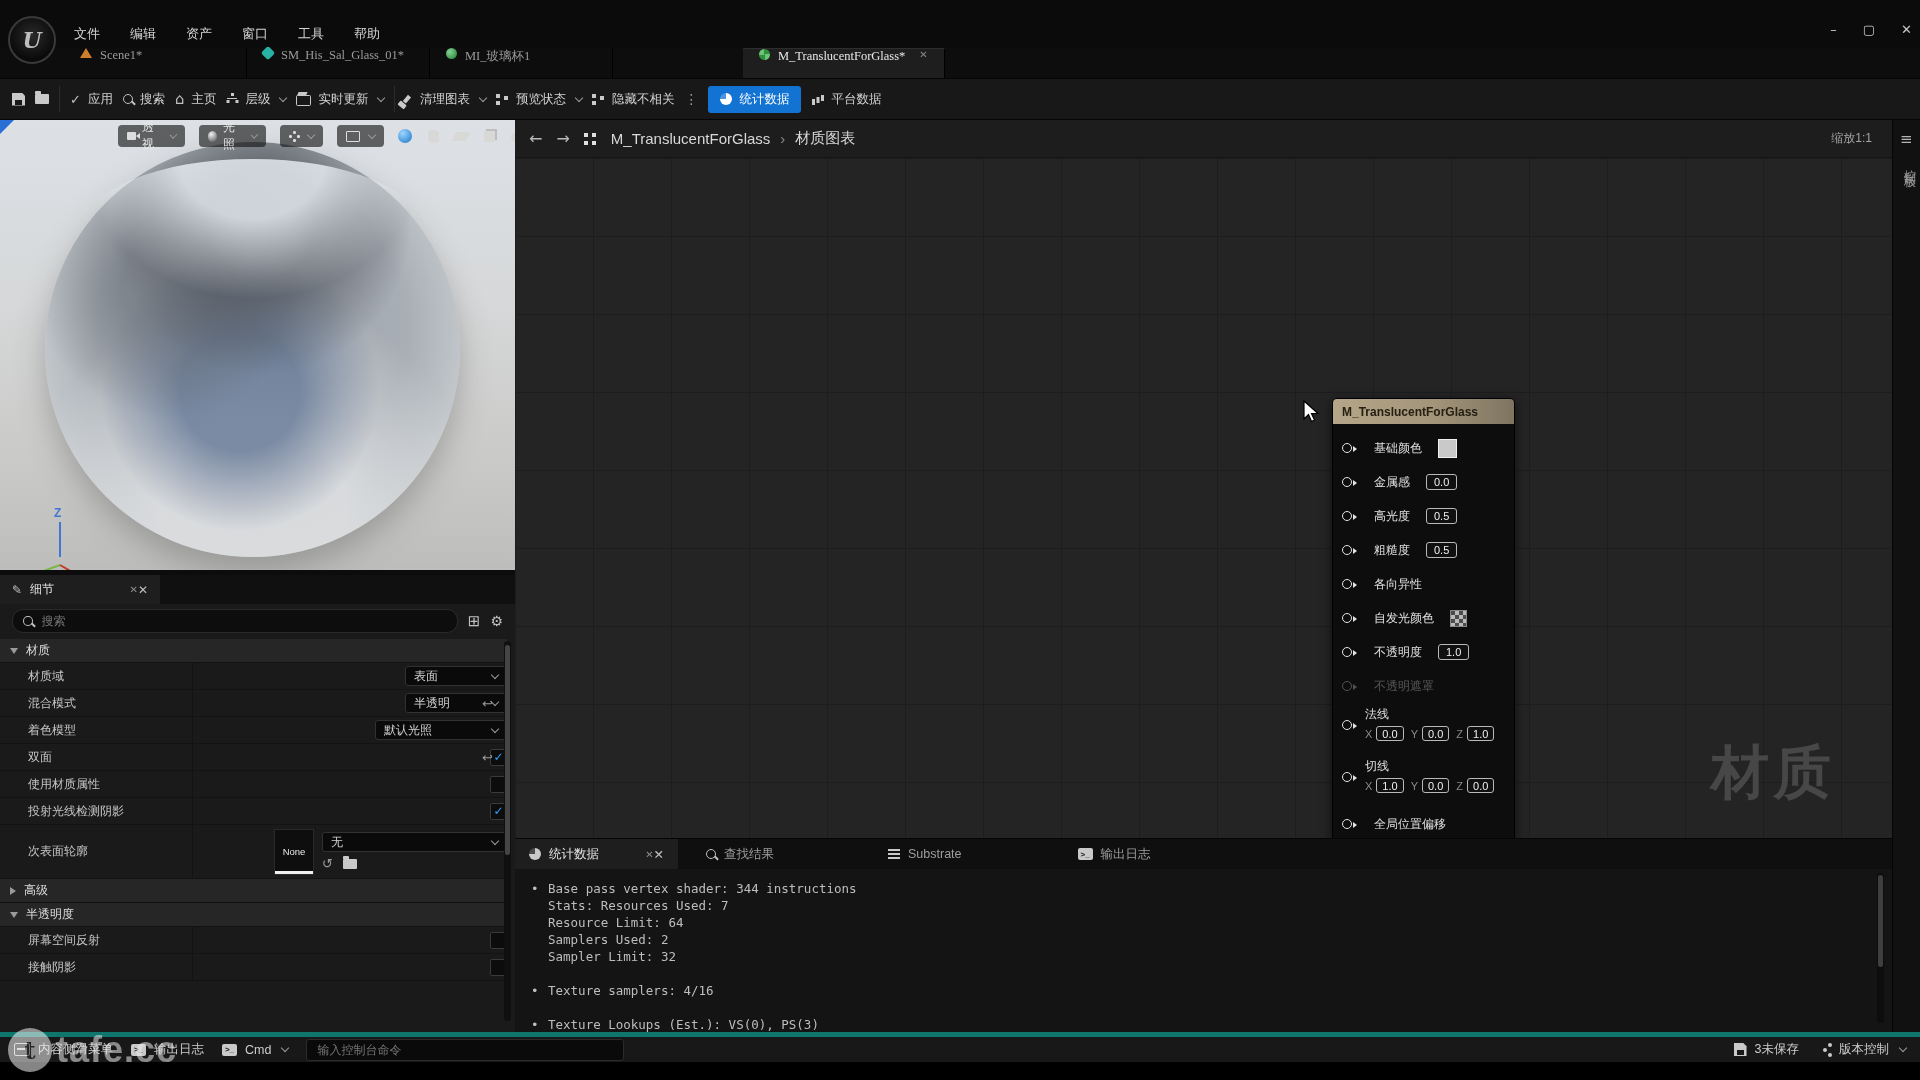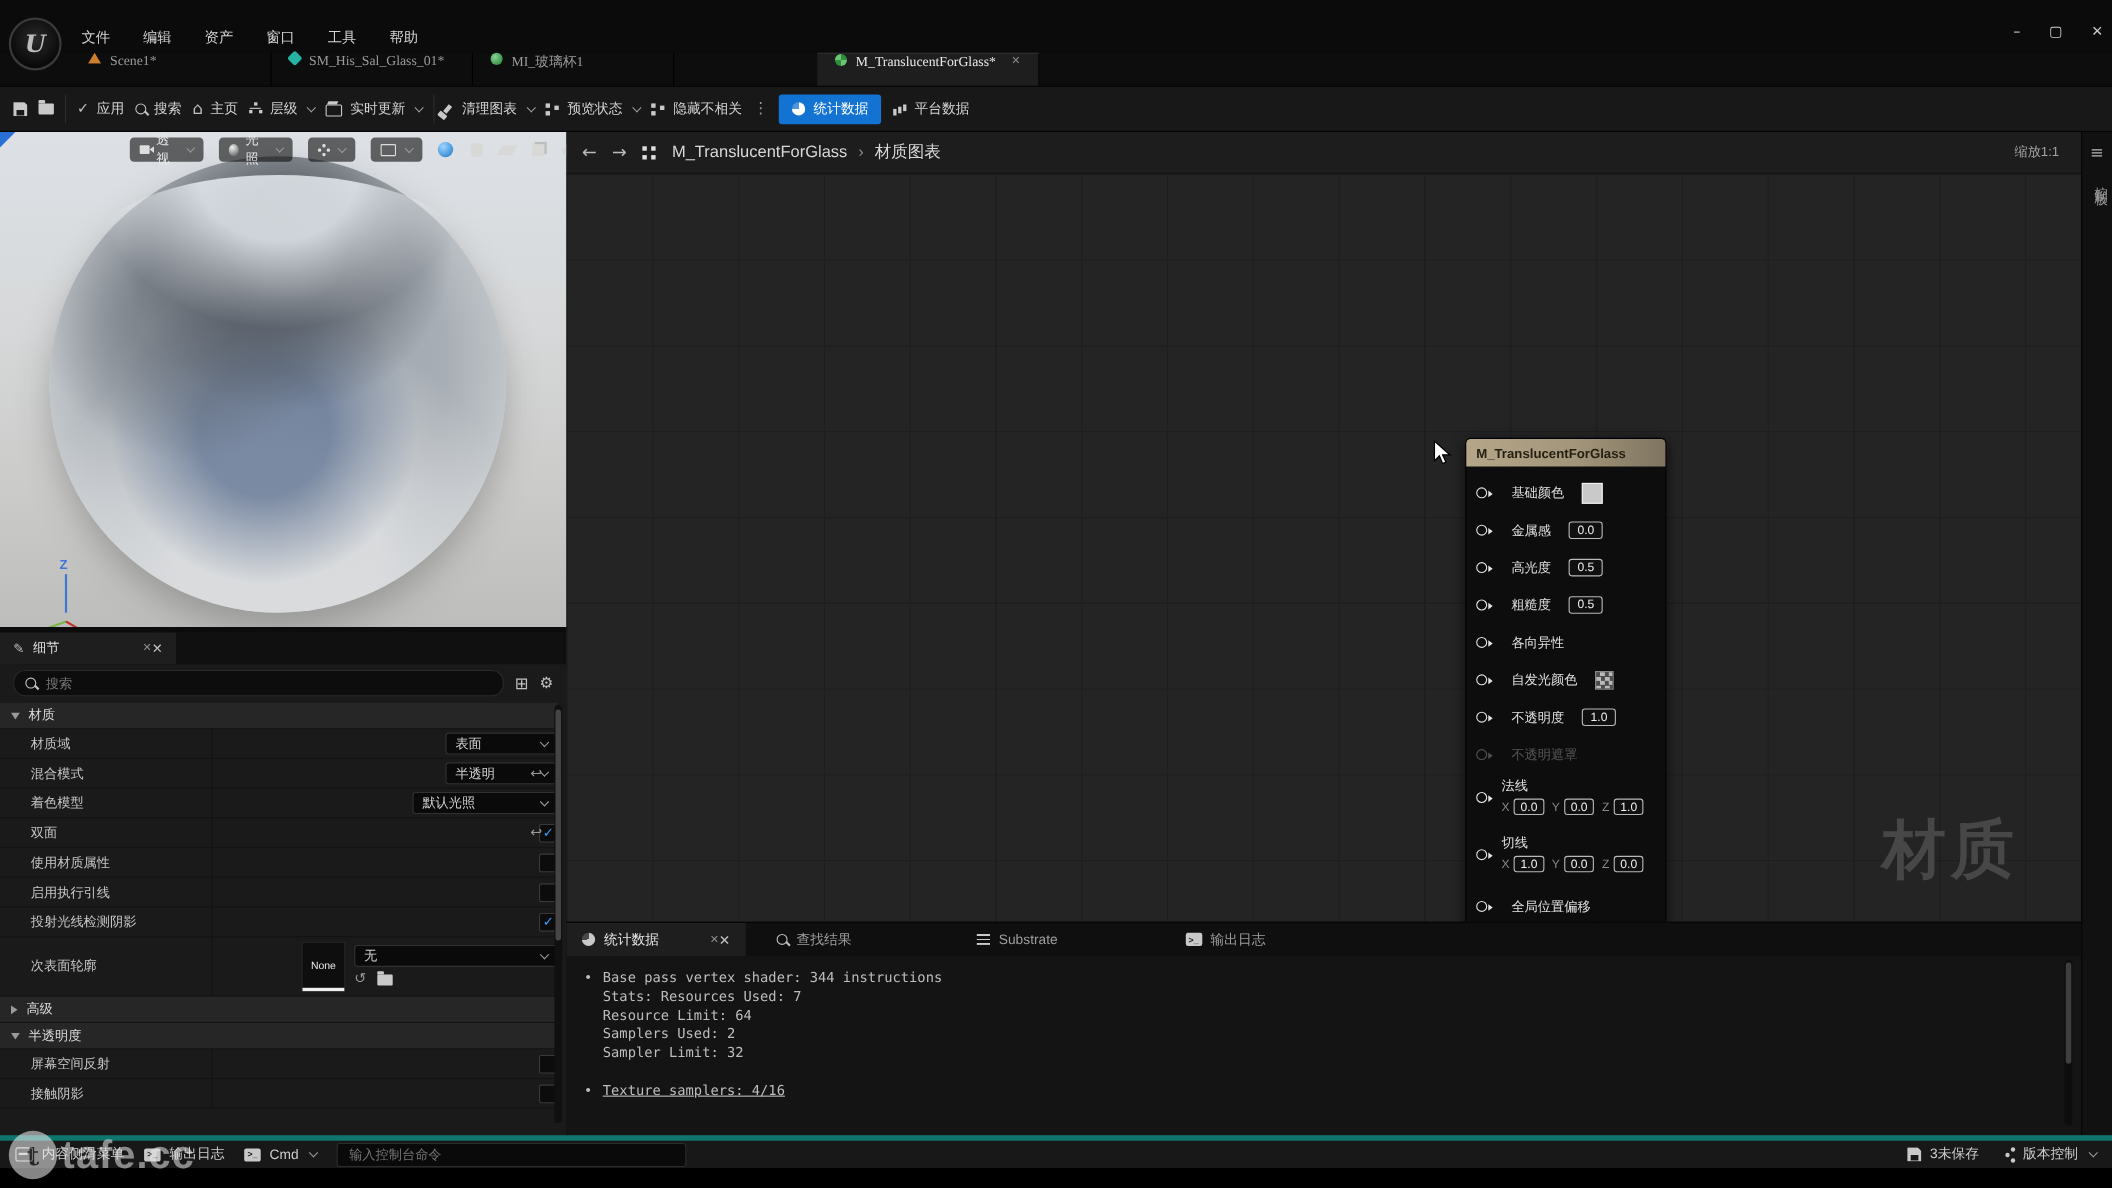--- a/index.html
+++ b/index.html
@@ -173,21 +173,21 @@
 
   
   .bottompanel{left:515px;top:838px;width:1377px;height:194px;background:#141414;border-top:1px solid #050505;}
   .btabs{left:0;top:0;width:1377px;height:30px;background:#0f0f0f;display:flex;align-items:stretch;}
   .btab{display:flex;align-items:center;gap:8px;padding:0 14px;color:#9e9e9e;font-size:12.5px;}
   .btab.active{background:#1e1e1e;color:#e5e5e5;width:135px;}
   .btab.m1{margin-left:14px;}.btab.m2{margin-left:86px;}.btab.m3{margin-left:88px;}
   .stats{left:0;top:30px;width:1340px;height:164px;padding:11px 0 0 0;font-family:"DejaVu Sans Mono",monospace;font-size:12.5px;color:#bdbdbd;overflow:hidden;}
   .sline{padding-left:33px;line-height:17px;position:relative;white-space:pre;}
   .sline.b::before{content:"•";position:absolute;left:16px;color:#bdbdbd;}
-  .sline.gap{margin-top:17px;text-decoration:underline;}
+  .sline.gap{margin-top:17px;}
   .bscroll{right:8px;top:34px;width:7px;height:150px;background:#0d0d0d;border-radius:4px;}
   .bscroll::after{content:"";position:absolute;left:1px;top:2px;width:5px;height:92px;background:#3f3f3f;border-radius:3px;}
 
   
   .statusbar{left:0;top:1032px;width:1920px;height:30px;background:#181818;border-top:5px solid #0f766e;display:flex;align-items:center;gap:18px;padding:12px 14px;box-sizing:border-box;}
   .sbitem{display:flex;align-items:center;gap:8px;color:#cdcdcd;font-size:12.5px;}
   .console{width:300px;height:20px;background:#0a0a0a;border:1px solid #2b2b2b;border-radius:3px;display:flex;align-items:center;padding:0 8px;}
   .console input{background:transparent;border:none;outline:none;color:#9a9a9a;font-size:12px;width:100%;font-family:"Liberation Sans",sans-serif;}
   .sbright{margin-left:auto;display:flex;align-items:center;gap:24px;}
   .blackstrip{left:0;top:1062px;width:1920px;height:18px;background:#000;}
@@ -401,26 +401,20 @@
         </div>
       </div>
 
       <div class="drow">
         <div class="dlabel">使用材质属性</div>
         <div class="dctrl">
             <span class="cb"></span>
           </div>
       </div>
 
-      <div class="drow">
-        <div class="dlabel">启用执行引线</div>
-        <div class="dctrl">
-            <span class="cb"></span>
-          </div>
-      </div>
 
       <div class="drow">
         <div class="dlabel">投射光线检测阴影</div>
         <div class="dctrl">
             <span class="cb on"></span>
           </div>
       </div>
 
       <div class="drow tall">
         <div class="dlabel">次表面轮廓</div>
@@ -588,20 +582,21 @@
         <span>输出日志</span>
       </div>
     </div>
     <div class="abs stats">
       <div class="sline b">Base pass vertex shader: 344 instructions</div>
       <div class="sline">Stats: Resources Used: 7</div>
       <div class="sline">Resource Limit: 64</div>
       <div class="sline">Samplers Used: 2</div>
       <div class="sline">Sampler Limit: 32</div>
       <div class="sline b gap">Texture samplers: 4/16</div>
+      <div class="sline b gap">Texture Lookups (Est.): VS(0), PS(3)</div>
 
     </div>
     <div class="abs bscroll"></div>
   </div>
 
   <div class="abs statusbar">
     <div class="sbitem">
       <span class="icon-drawer"></span>
       <span>内容侧滑菜单</span>
     </div>

